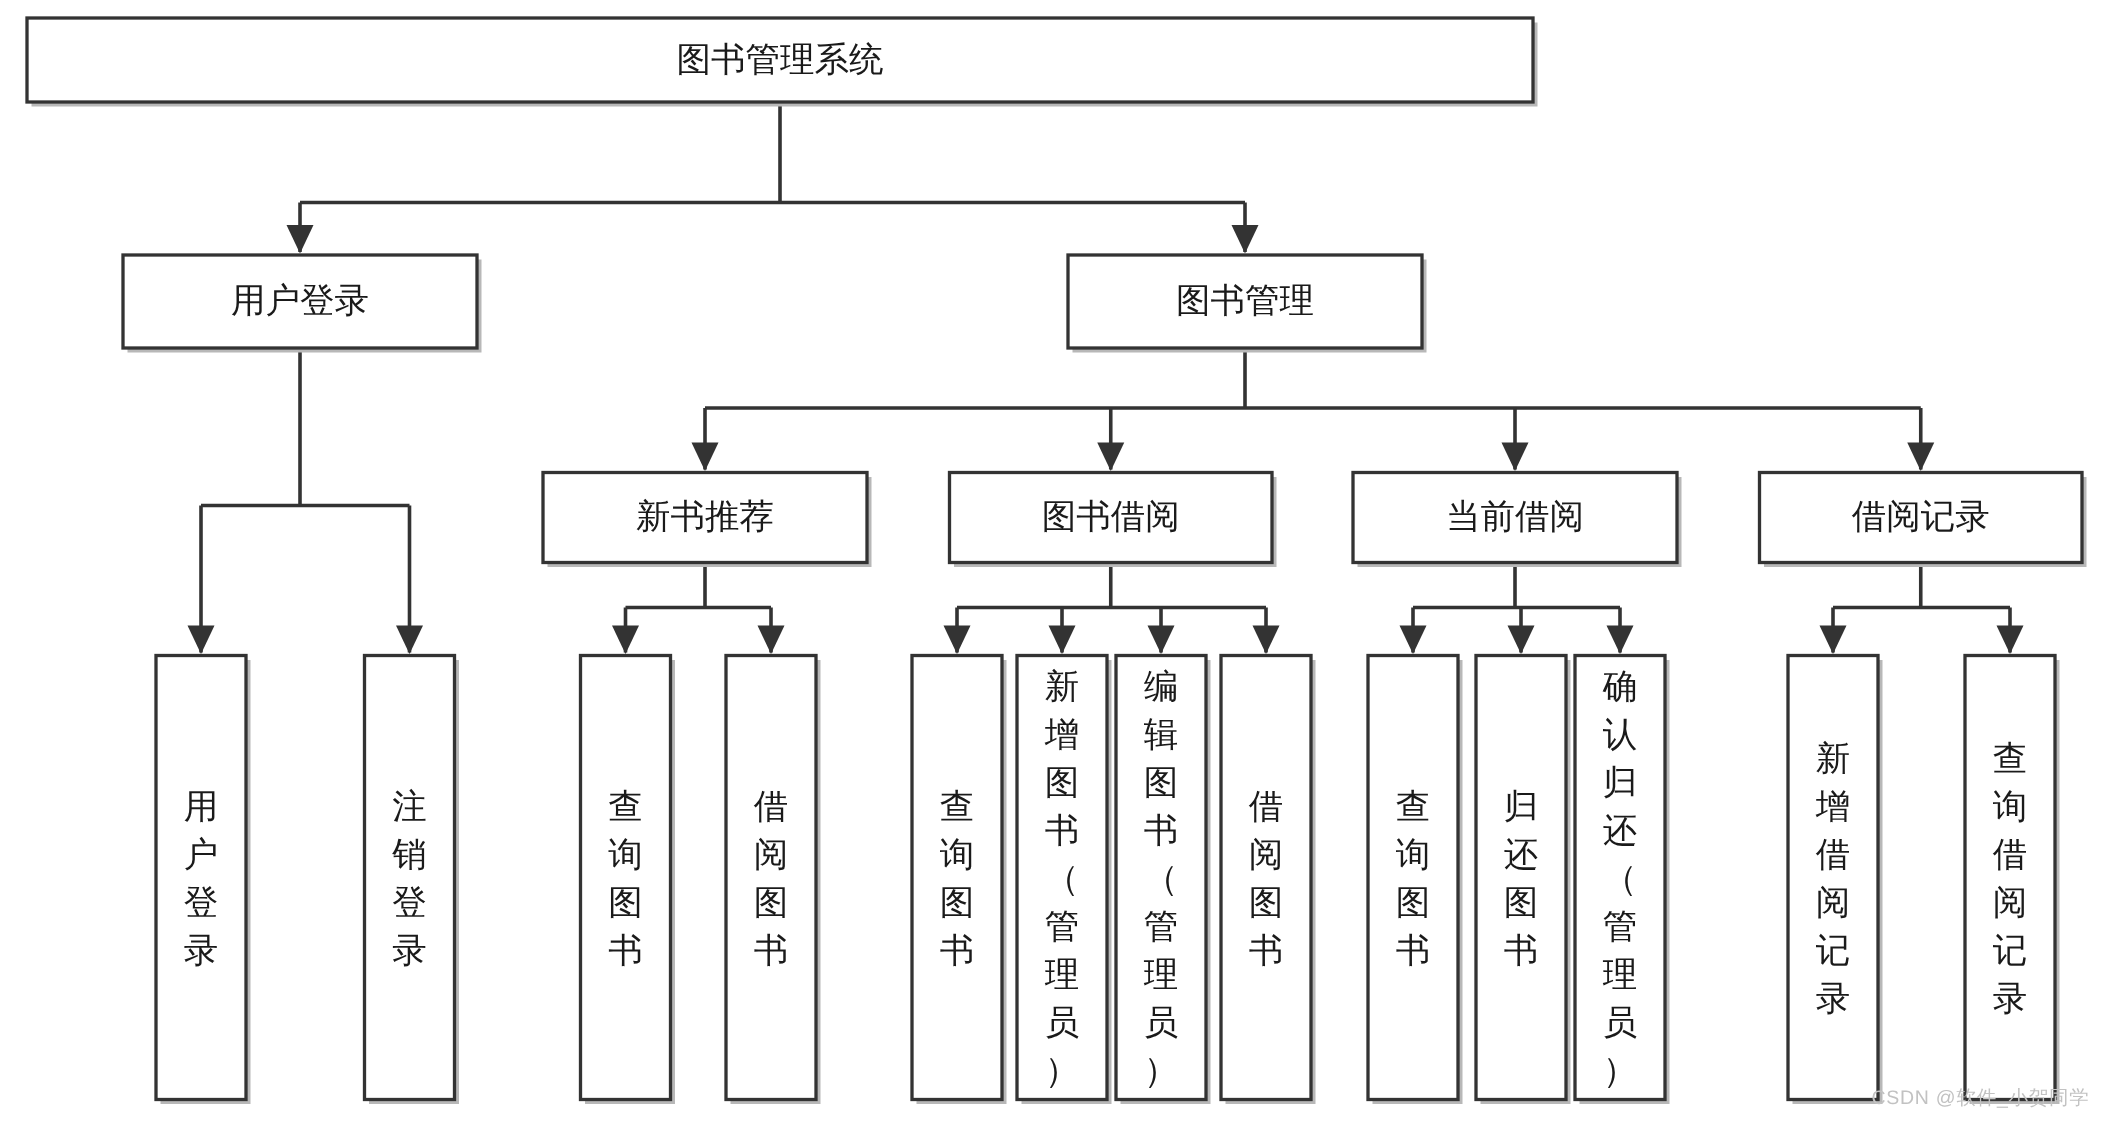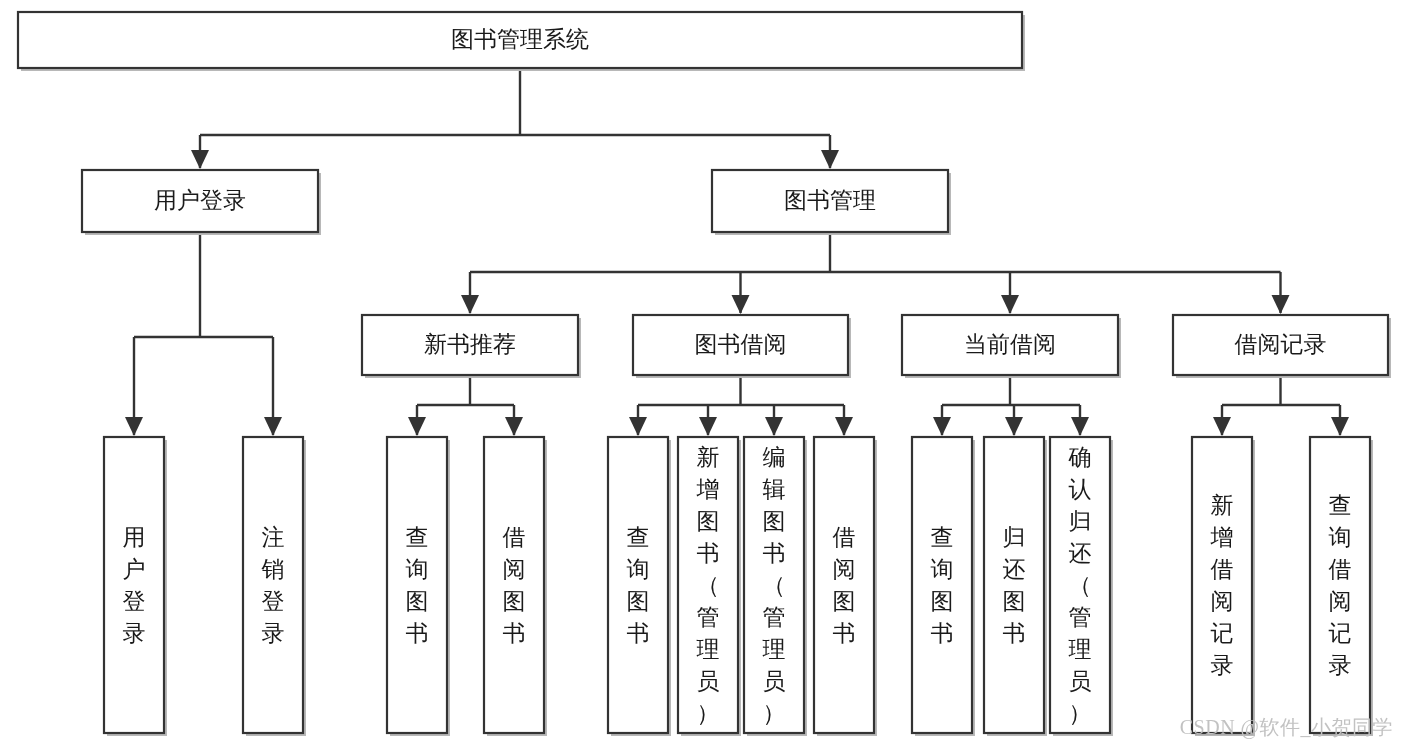--- a/index.html
+++ b/index.html
@@ -53,22 +53,22 @@
   .node-label-v {
     font-family: "Liberation Sans", "DejaVu Sans", sans-serif;
     font-size: 23px;
     fill: #1a1a1a;
     text-anchor: middle;
   }
   .watermark {
     position: absolute;
     right: 12px;
     bottom: 6px;
-    font-family: Liberation Serif, serif;
-    font-size: 20px;
+    font-family: Liberation Sans, sans-serif;
+    font-size: 13px;
     color: #c2c2c2;
     letter-spacing: 0.5px;
     white-space: nowrap;
     pointer-events: none;
   }
 </style>
 </head>
 <body>
 
 <div id="diagram-root">

